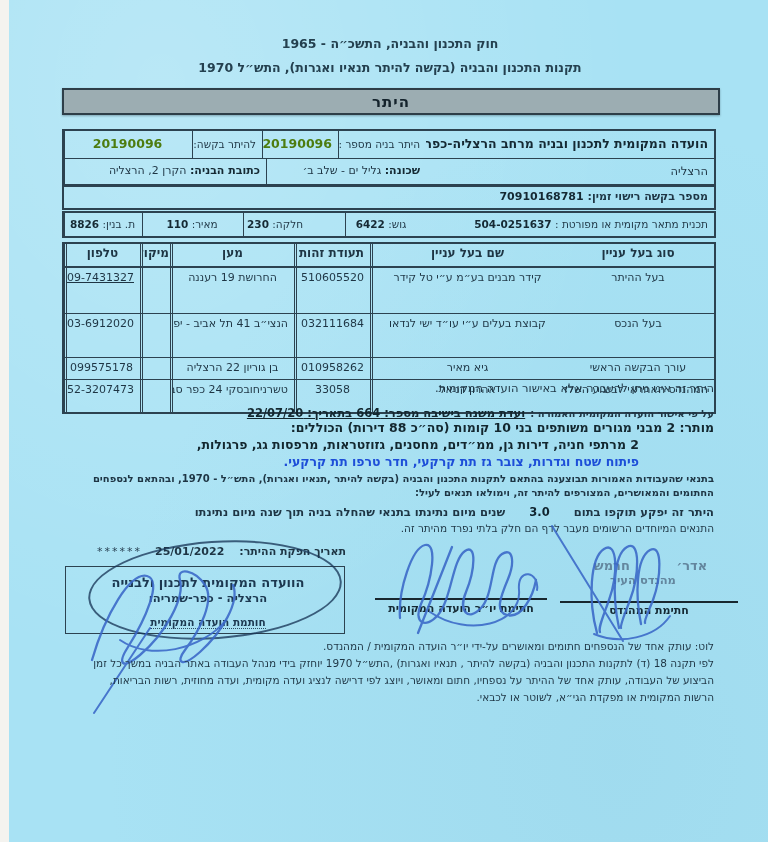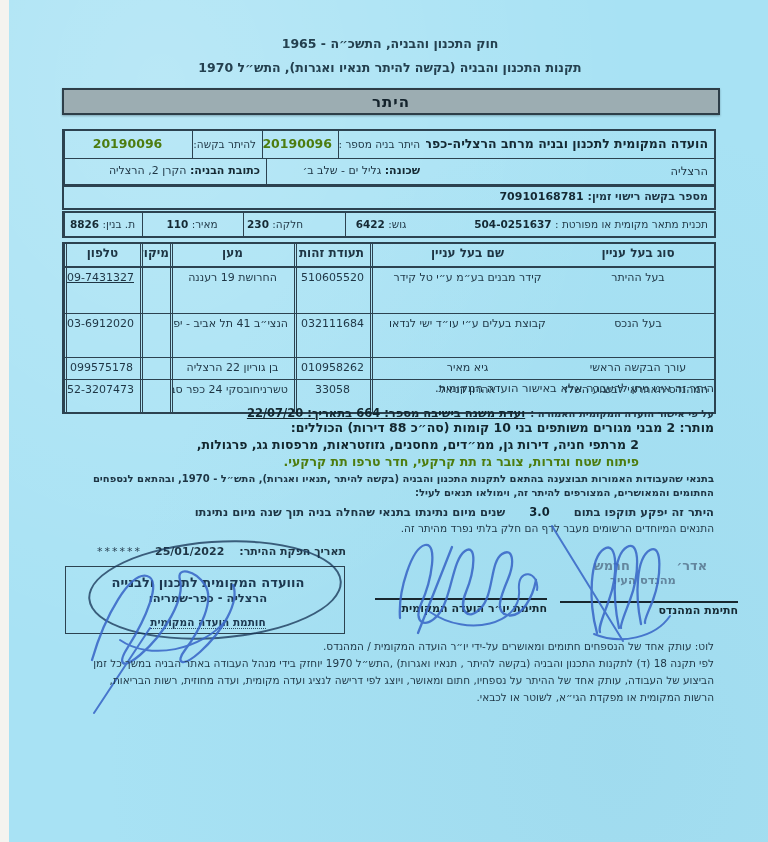--- a/index.html
+++ b/index.html
@@ -23,21 +23,21 @@
     overflow:hidden;white-space:nowrap;}
   .div{border-left:1.6px solid #2c4250;}
   .b{font-weight:bold;color:#152933;}
   .num{font-size:12.5px;font-weight:bold;color:#4d7c0f;text-align:center;}
   
   .stk-head .cell{font-weight:bold;font-size:12px;text-align:center;padding-top:2px;}
   .stk .cell{font-size:11px;text-align:center;padding-top:3px;}
   .ddiv{border-left:3px double #2c4250;}
   .para{left:62px;width:652px;text-align:right;color:#1e3544;}
   .sigline{border-top:2px solid #18272f;}
-  .cap{font-weight:bold;font-size:11px;color:#152933;}
+  .cap{font-weight:bold;font-size:11px;color:#152933;text-align:center;}
   .stamp-oval{border:2.2px solid rgba(26,55,88,.78);border-radius:50%;transform:rotate(-4deg);}
   .faded{color:#54718a;opacity:.8;}
   svg.overlay{position:absolute;left:0;top:0;pointer-events:none;}
 </style>
 </head>
 <body>
 
 <div class="stage">
   <div class="paper"></div>
 
@@ -148,21 +148,21 @@
 
   <div class="abs para" style="top:381px;font-size:11.5px;">היתר זה אינו ניתן להעברה אלא באישור הועדה המקומית.</div>
 
   <div class="abs para" style="top:402px;">
     <span style="font-size:10px;font-weight:600;">על פי אישור   הועדה המקומית האמורה :</span>
     <span style="font-size:11.5px;font-weight:bold;text-decoration:underline;color:#13272f;">ועדת משנה בישיבה מספר: 664 בתאריך: 22/07/20</span>
   </div>
 
   <div class="abs para" style="top:420px;font-size:12.5px;font-weight:bold;color:#13272f;">מותר: 2 מבני מגורים משותפים בני 10 קומות (סה״כ 88 דירות) הכוללים:</div>
   <div class="abs para" style="top:437px;font-size:12.5px;font-weight:bold;color:#13272f;padding-right:75px;width:577px;">2 מרתפי חניה, דירות גן, ממ״דים, מחסנים, גזוזטראות, מרפסות גג, פרגולות,</div>
-  <div class="abs para" style="top:454px;font-size:12.5px;font-weight:bold;color:#4d7c0f;padding-right:75px;width:577px;">פיתוח שטח וגדרות, צובר גז תת קרקעי, חדר טרפו תת קרקעי.</div>
+  <div class="abs para" style="top:454px;font-size:12.5px;font-weight:bold;color:#1d4ed8;padding-right:75px;width:577px;">פיתוח שטח וגדרות, צובר גז תת קרקעי, חדר טרפו תת קרקעי.</div>
 
   <div class="abs para" style="top:473px;font-size:10px;font-weight:600;">בתנאי שהעבודות האמורות תבוצענה בהתאם לתקנות התכנון והבניה (בקשה להיתר ,תנאיו ואגרות), התש״ל - 1970, ובהתאם לנספחים</div>
   <div class="abs para" style="top:487px;font-size:10px;font-weight:600;">החתומים והמאושרים, המצורפים להיתר זה, וימולאו תנאים לעיל:</div>
 
   <div class="abs para" style="top:505px;font-size:11.5px;font-weight:600;">
     <span>היתר זה יפקע תוקפו בתום</span>
     <span style="display:inline-block;width:16px;"></span>
     <span style="font-weight:bold;color:#10242f;">3.0</span>
     <span style="display:inline-block;width:16px;"></span>
     <span>שנים מיום נתינתו בתנאי שהחלה בניה תוך שנה מיום נתינתו</span>

